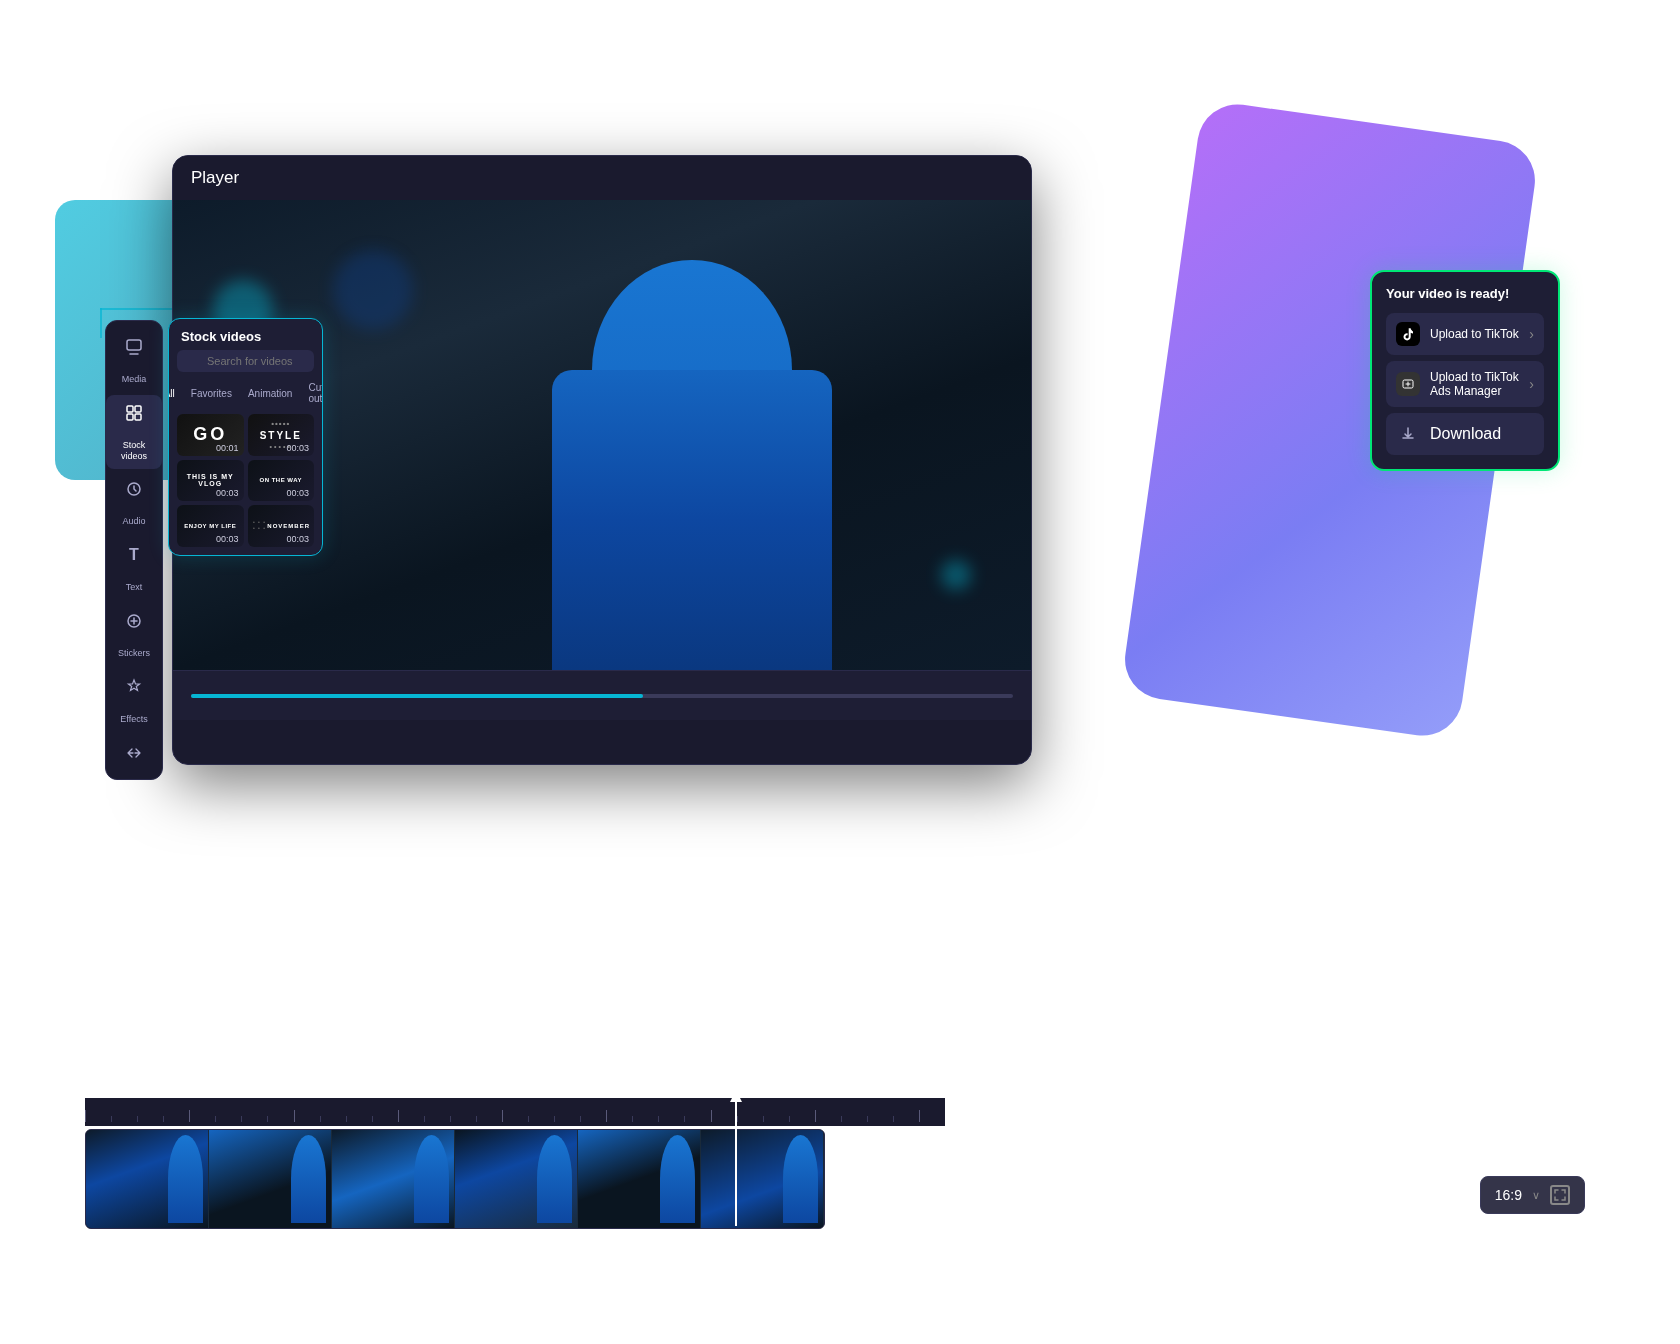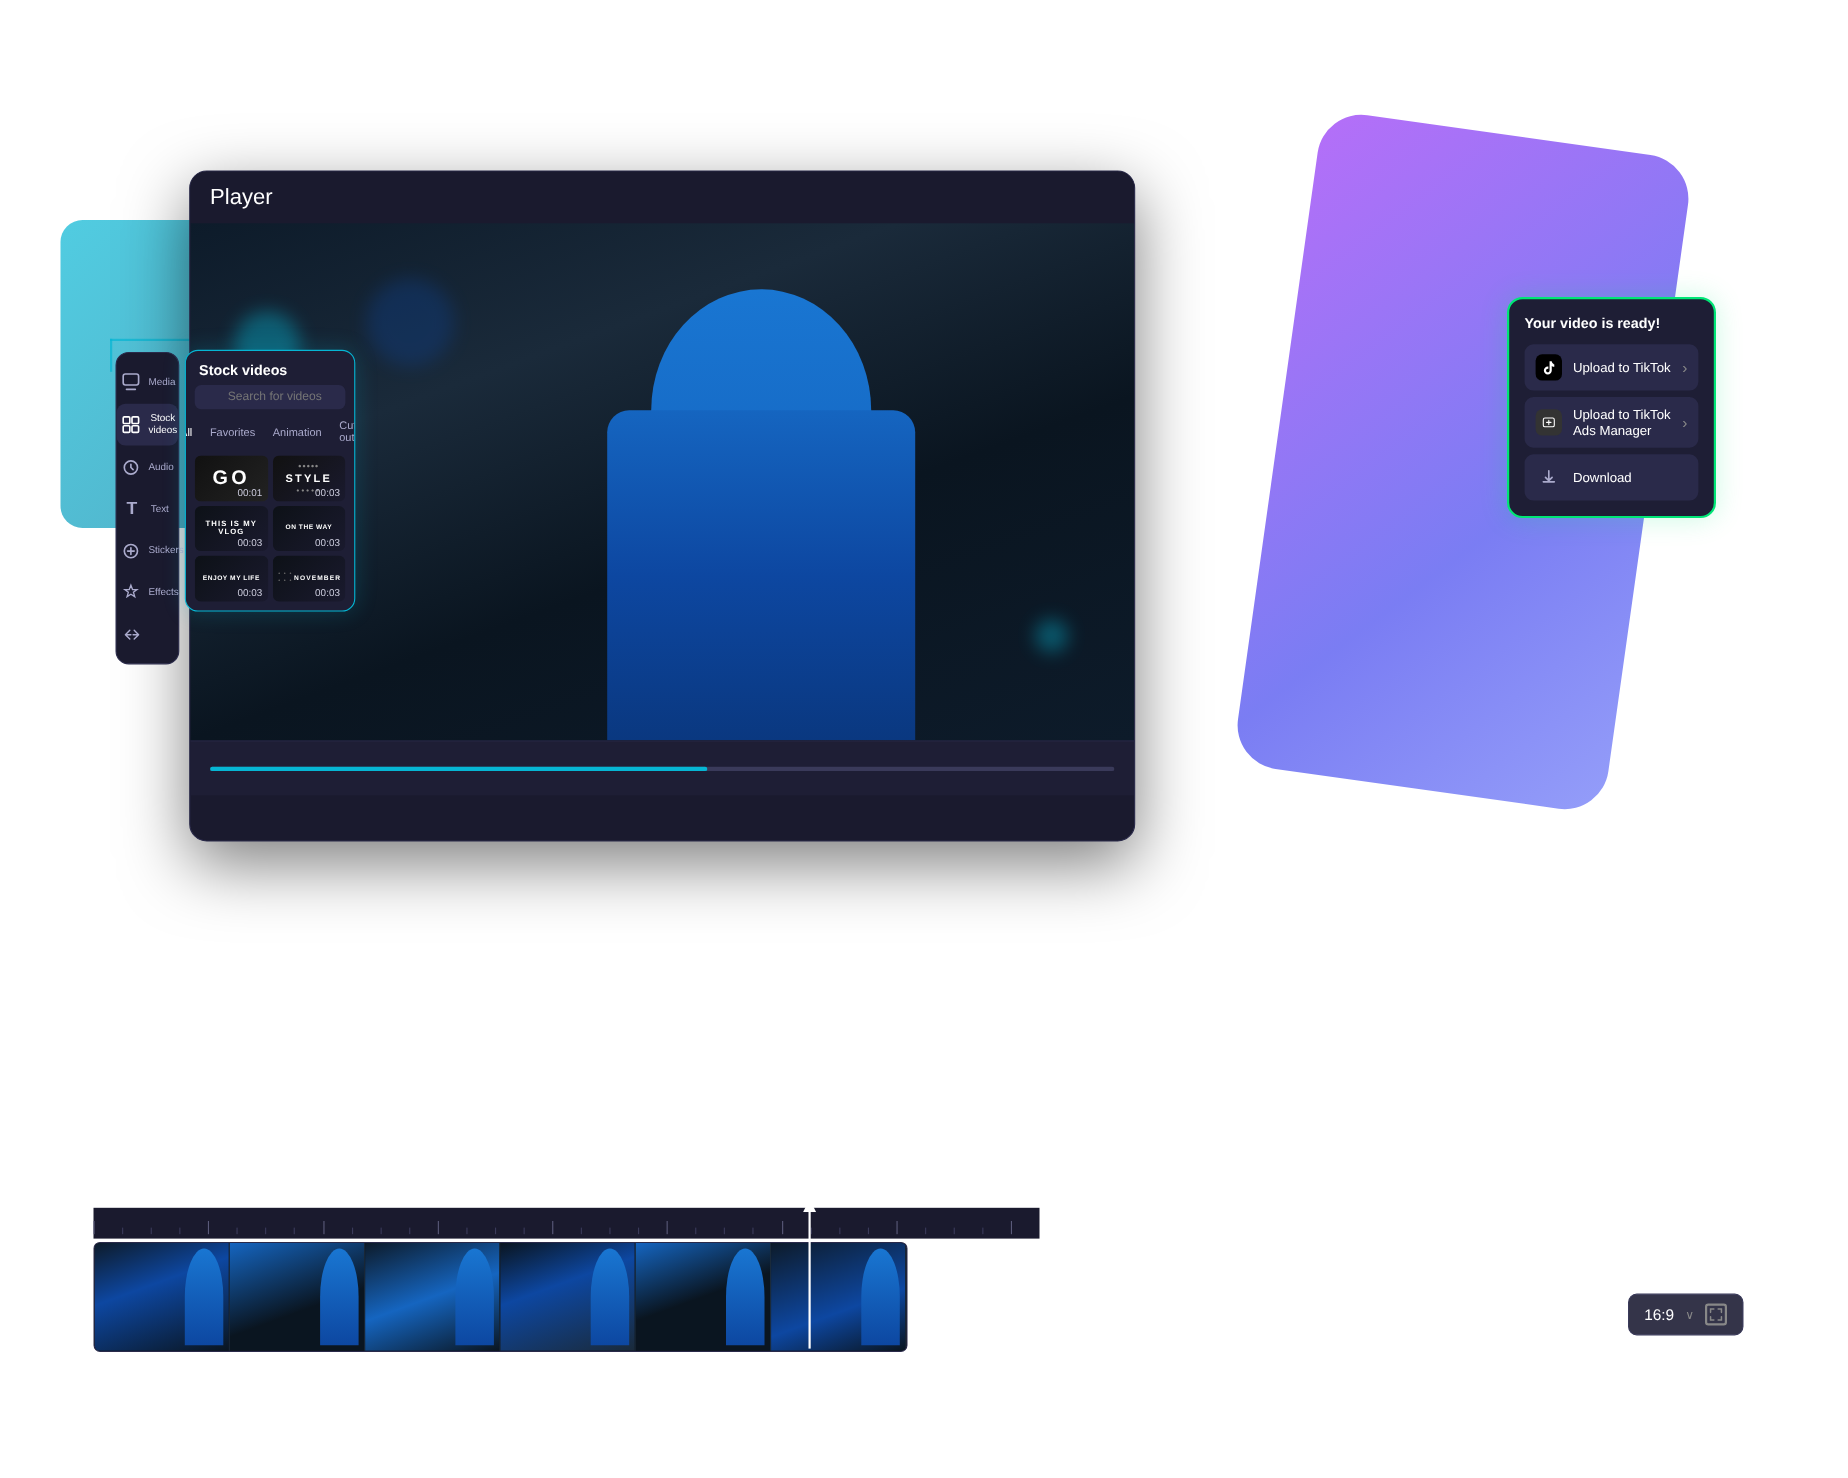--- a/index.html
+++ b/index.html
@@ -68,21 +68,21 @@
 
     .window-header {
       padding: 12px 18px;
       background: #1a1a2e;
       display: flex;
       align-items: center;
     }
 
     .window-title {
       color: #ffffff;
-      font-size: 20px;
+      font-size: 17px;
       font-weight: 500;
     }
 
     
     .video-preview {
       width: 100%;
       height: 470px;
       background: linear-gradient(160deg, #0d1b2a 0%, #1a2a3a 30%, #0a1520 60%, #0d1b2a 100%);
       position: relative;
       overflow: hidden;
@@ -251,26 +251,26 @@
       padding: 8px 0;
       display: flex;
       flex-direction: column;
       gap: 2px;
       border: 1px solid #2a2a4a;
       z-index: 10;
     }
 
     .sidebar-item {
       display: flex;
-      flex-direction: row;
+      flex-direction: column;
       align-items: center;
       padding: 8px 4px;
       cursor: pointer;
       border-radius: 8px;
-      gap: 7px;
+      gap: 17px;
     }
 
     .sidebar-item.active {
       background: #2a2a4a;
     }
 
     .sidebar-icon {
       width: 20px;
       height: 20px;
       display: flex;
@@ -461,21 +461,21 @@
       width: 24px;
       height: 24px;
       display: flex;
       align-items: center;
       justify-content: center;
       color: #aaaacc;
       font-size: 14px;
     }
 
     .download-label {
-      font-size: 12px;
+      font-size: 16px;
       color: #ffffff;
       font-weight: 500;
     }
 
     
     .stock-panel {
       border: 1.5px solid #06b6d4;
       box-shadow: 0 0 20px rgba(6,182,212,0.2);
     }
 

